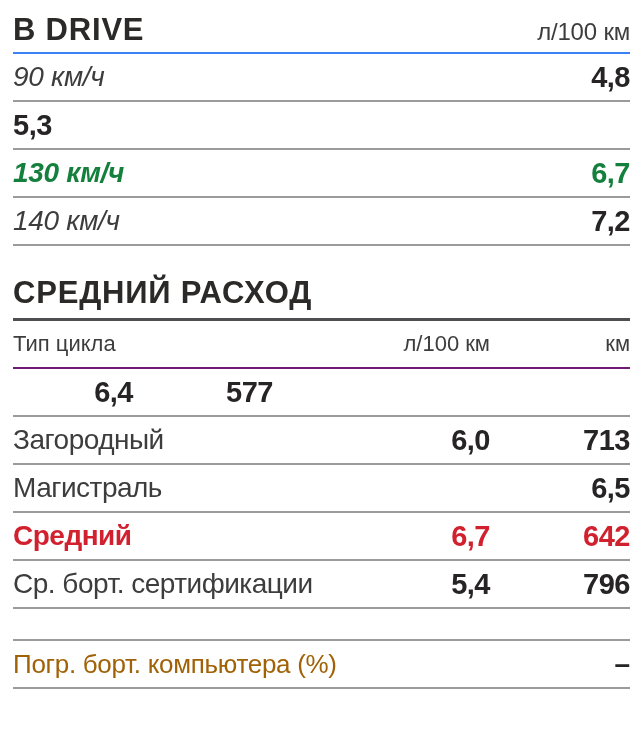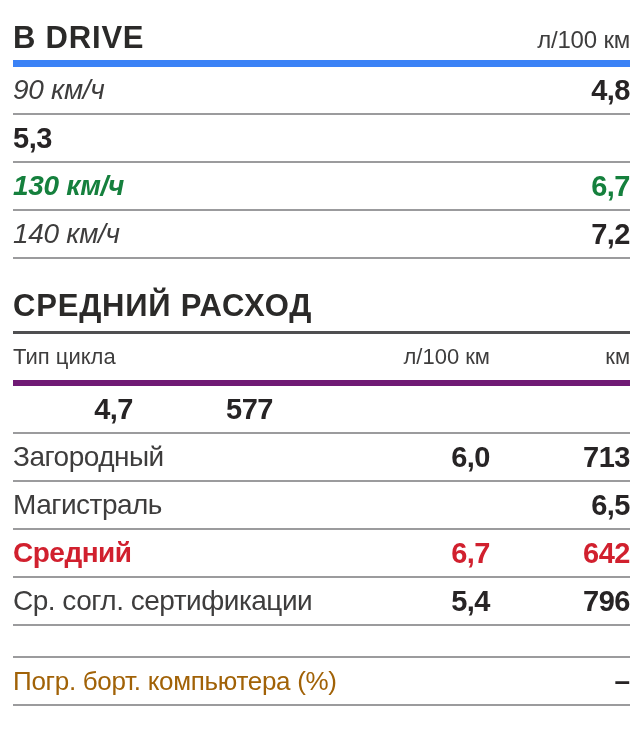--- a/index.html
+++ b/index.html
@@ -15,23 +15,23 @@
     padding: 0 13px;
     background: #ffffff;
     overflow: hidden;
   }
 
   
   .sec-header {
     display: flex;
     justify-content: space-between;
     align-items: baseline;
-    padding-top: 21px;
+    padding-top: 13px;
     padding-bottom: 5px;
-    border-bottom: 7px solid #3b82f6;
+    border-bottom: 2px solid #3b82f6;
   }
   .sec-title {
     font-size: 31px;
     line-height: 34px;
     font-weight: 700;
     letter-spacing: 0.8px;
     color: #2b2a29;
   }
   .unit-header {
     font-size: 24px;
@@ -69,21 +69,21 @@
   .sec-average .sec-header2 {
     padding-bottom: 6px;
     border-bottom: 3px solid #4f4f51;
   }
   .sec-average .sec-title { line-height: 38px; }
 
   .cols-header {
     display: flex;
     align-items: center;
     height: 46px;
-    border-bottom: 6px solid #701a75;
+    border-bottom: 2px solid #701a75;
     font-size: 22px;
     color: #3e3d3d;
   }
   .col-cycle { flex: 1; text-align: left; }
   .col-cons  { width: 120px; text-align: right; }
   .col-range { width: 140px; text-align: right; }
 
   .trow {
     display: flex;
     align-items: center;
@@ -165,39 +165,39 @@
       <span class="sec-title">СРЕДНИЙ РАСХОД</span>
     </div>
 
     <div class="cols-header">
       <span class="col-cycle">Тип цикла</span>
       <span class="col-cons">л/100 км</span>
       <span class="col-range">км</span>
     </div>
 
     <div class="trow">
-      <span class="col-cons">4,7</span>
+      <span class="col-cons">6,4</span>
       <span class="col-range">577</span>
     </div>
     <div class="trow">
       <span class="col-cycle">Загородный</span>
       <span class="col-cons">6,0</span>
       <span class="col-range">713</span>
     </div>
     <div class="trow">
       <span class="col-cycle">Магистраль</span>
       <span class="col-cons">6,5</span>
     </div>
     <div class="trow highlight">
       <span class="col-cycle">Средний</span>
       <span class="col-cons">6,7</span>
       <span class="col-range">642</span>
     </div>
     <div class="trow">
-      <span class="col-cycle">Ср. согл. сертификации</span>
+      <span class="col-cycle">Ср. борт. сертификации</span>
       <span class="col-cons">5,4</span>
       <span class="col-range">796</span>
     </div>
   </div>
 
   <div class="footer-block">
     <div class="footer-row">
       <span class="label">Погр. борт. компьютера (%)</span>
       <span class="value">–</span>
     </div>

